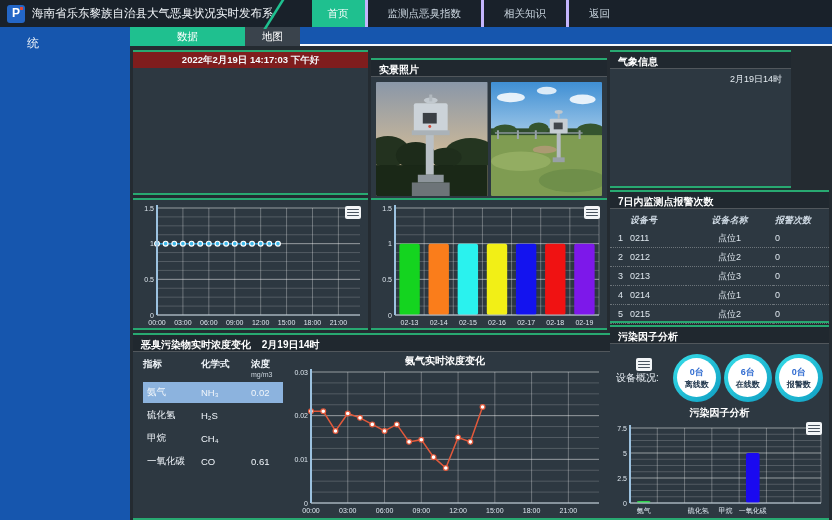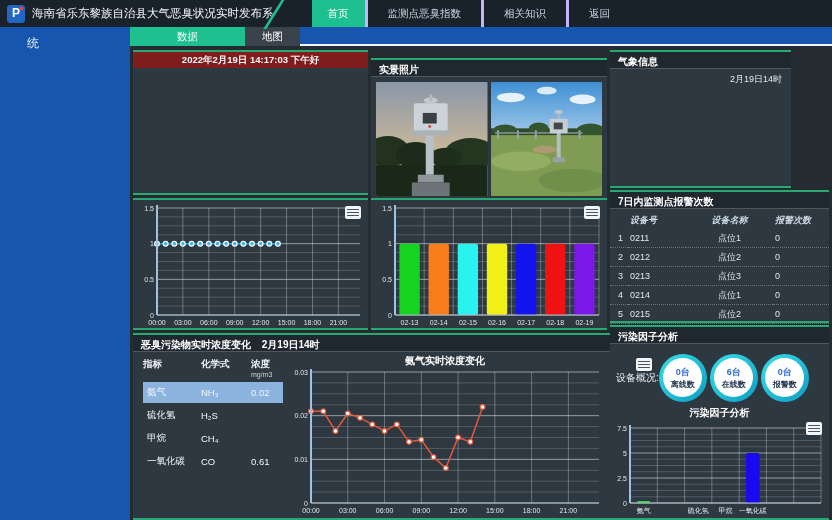--- a/index.html
+++ b/index.html
@@ -77,21 +77,21 @@
   .pheadrow { display:grid; grid-template-columns:58px 50px 40px; font-size:9.5px; font-weight:bold; }
   .punit { display:grid; grid-template-columns:58px 50px 40px; font-size:7px; color:#cdd6df; margin-bottom:4px; }
   .punit span { grid-column:3; }
   .prow { display:grid; grid-template-columns:54px 50px 40px; align-items:center; height:21px;
           margin:2px 0; padding-left:4px; font-size:9.5px; color:#f0f5fa; cursor:pointer; }
   .prow.sel { background:#8cb3de; }
   .chart-wrap { position:relative; flex:1; height:164px; }
 
   
   .overview { display:flex; align-items:center; padding:5px 4px 0 6px; height:62px; }
-  .ov-label { color:#e8eef4; font-size:10px; white-space:nowrap; margin-right:0; }
+  .ov-label { color:#e8eef4; font-size:10px; white-space:nowrap; margin-right:14px; }
   .circles { display:flex; gap:3px; }
   .circle { width:48px; height:48px; border-radius:50%;
             background:linear-gradient(135deg,#36dfe9,#0f9dc2); display:flex; align-items:center; justify-content:center; }
   .circle .in { width:39px; height:39px; border-radius:50%; background:#fff; display:flex; flex-direction:column;
                 align-items:center; justify-content:center; }
   .circle .cnt { color:#2f6bd0; font-size:9px; font-weight:bold; }
   .circle .lbl { color:#23384e; font-size:8px; font-weight:bold; }
   .factor-title { text-align:center; color:#fff; font-size:10px; font-weight:bold; height:14px; }
   .factor-chart { position:relative; height:96px; }
 

